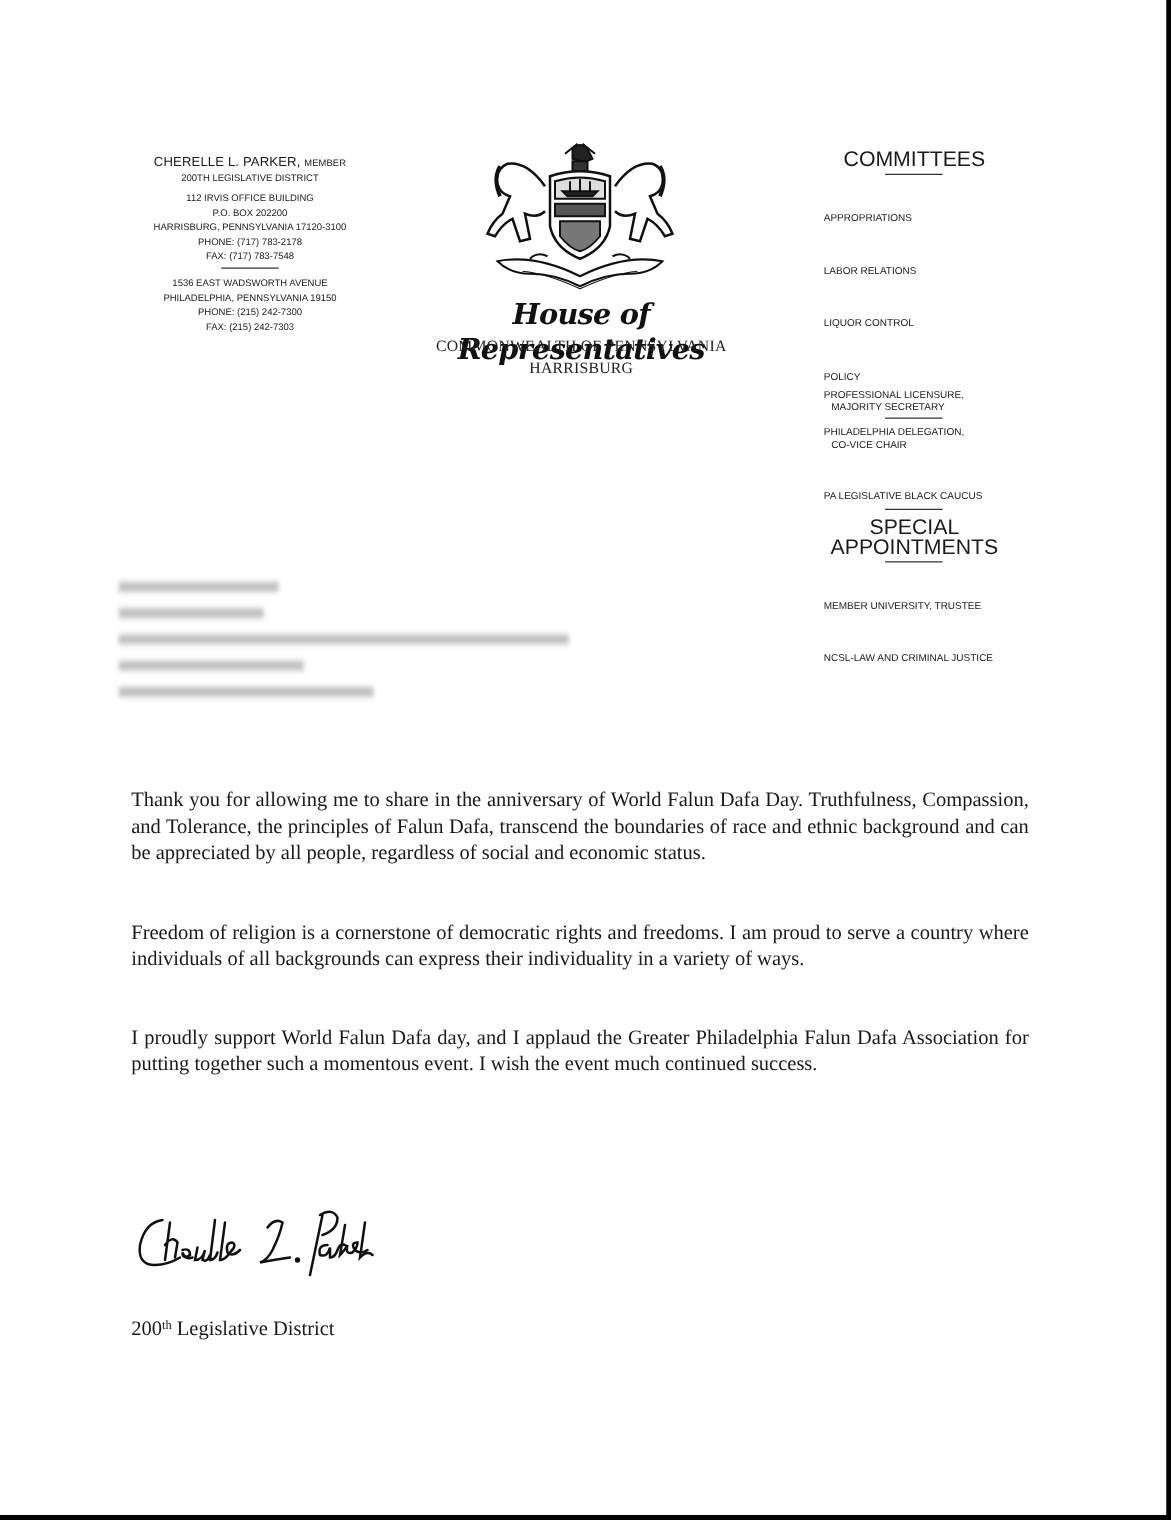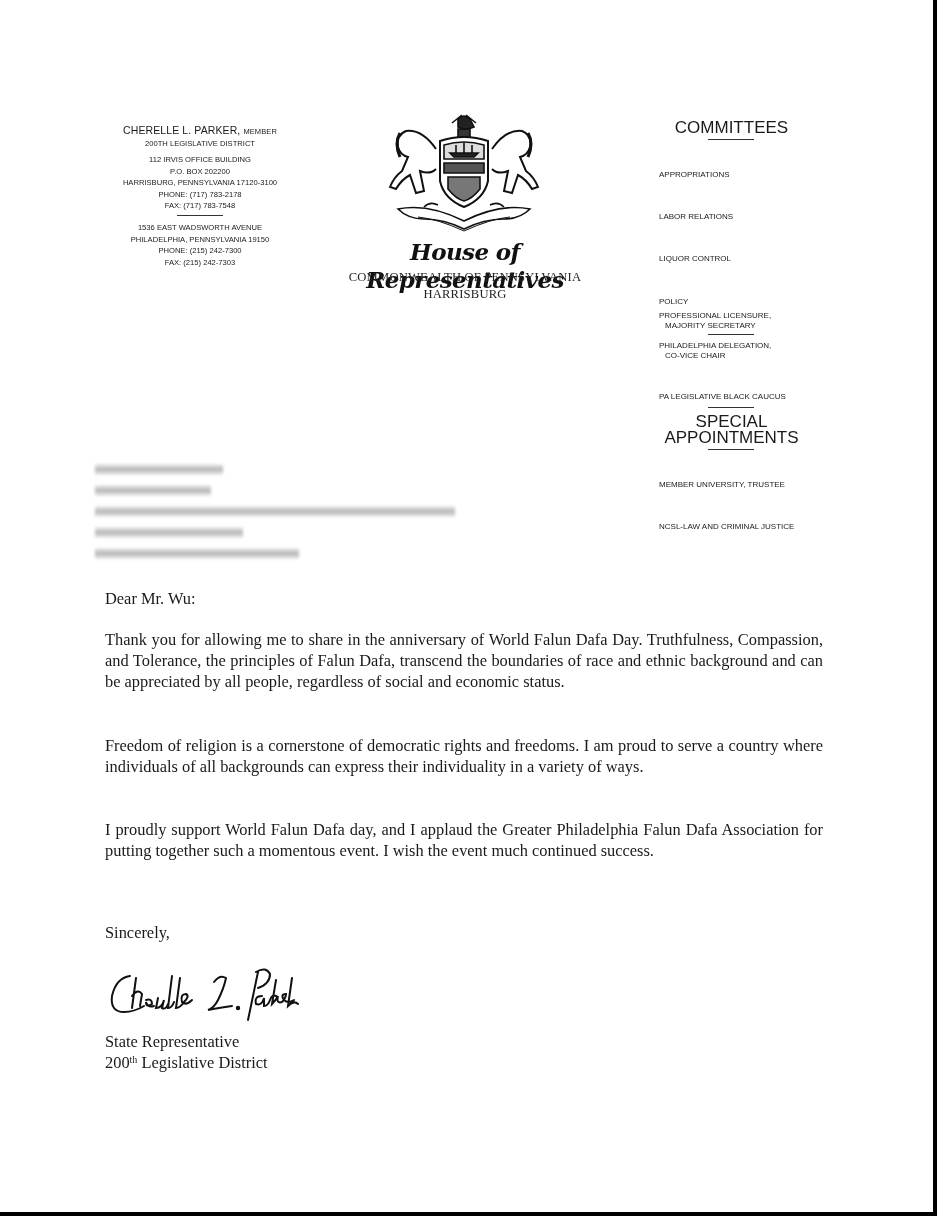--- a/index.html
+++ b/index.html
@@ -160,34 +160,31 @@
 
 
   <div class="address-redacted">
     <div class="bar" style="top:2px;width:128px;"></div>
     <div class="bar" style="top:23px;width:116px;"></div>
     <div class="bar" style="top:44px;width:360px;"></div>
     <div class="bar" style="top:65px;width:148px;"></div>
     <div class="bar" style="top:86px;width:204px;"></div>
   </div>
 
-  <div class="body-text serif salutation">Dear Mr. Wu:</div>
   <div class="body-text serif para1">Thank you for allowing me to share in the anniversary of World Falun Dafa Day. Truthfulness, Compassion, and Tolerance, the principles of Falun Dafa, transcend the boundaries of race and ethnic background and can be appreciated by all people, regardless of social and economic status.</div>
   <div class="body-text serif para2">Freedom of religion is a cornerstone of democratic rights and freedoms. I am proud to serve a country where individuals of all backgrounds can express their individuality in a variety of ways.</div>
   <div class="body-text serif para3">I proudly support World Falun Dafa day, and I applaud the Greater Philadelphia Falun Dafa Association for putting together such a momentous event. I wish the event much continued success.</div>
-  <div class="body-text serif closing">Sincerely,</div>
 
   <svg class="signature" viewBox="0 0 200 72">
     <g fill="none" stroke="#111" stroke-width="2" stroke-linecap="round">
       <path d="M24 14 q-14 2 -18 20 q-2 16 12 16 q10 0 20 -6"></path>
       <path d="M30 16 l-4 30 M26 34 q6 -8 10 -2 l-2 12 M40 38 q6 -2 6 4 q-6 4 -6 -2 q2 6 8 4 M52 36 l-2 10 q6 0 8 -8 l-2 8 q4 2 6 -4 M66 14 l-4 32 q4 0 6 -6 M74 16 l-4 30 q4 0 8 -6 q6 -6 2 -8 q-6 0 -4 8 q4 4 10 -2"></path>
       <path d="M108 20 q6 -8 12 -4 q-2 10 -8 22 q-4 8 -10 10 q10 -2 24 -4"></path>
       <circle cx="132" cy="46" r="1.2" fill="#111"></circle>
       <path d="M150 10 q10 -6 14 2 q0 10 -12 14 M152 10 l-10 48 M156 34 q-8 0 -6 8 q6 2 8 -6 l0 8 q4 0 6 -6 q2 -6 6 -4 M170 18 l-4 24 q4 -4 6 -8 q-2 8 4 6 q4 -4 4 -8 q-6 0 -2 6 q4 4 10 0 M186 16 l-4 28 q6 -6 10 -2"></path>
     </g>
   </svg>
 
-  <div class="body-text serif sig-title">State Representative</div>
   <div class="body-text serif sig-district"><span>200</span><sup>th</sup><span> Legislative District</span></div>
 </div>
 
 <div class="shadow-right"></div>
 <div class="shadow-bottom"></div>
 
 </body></html>

